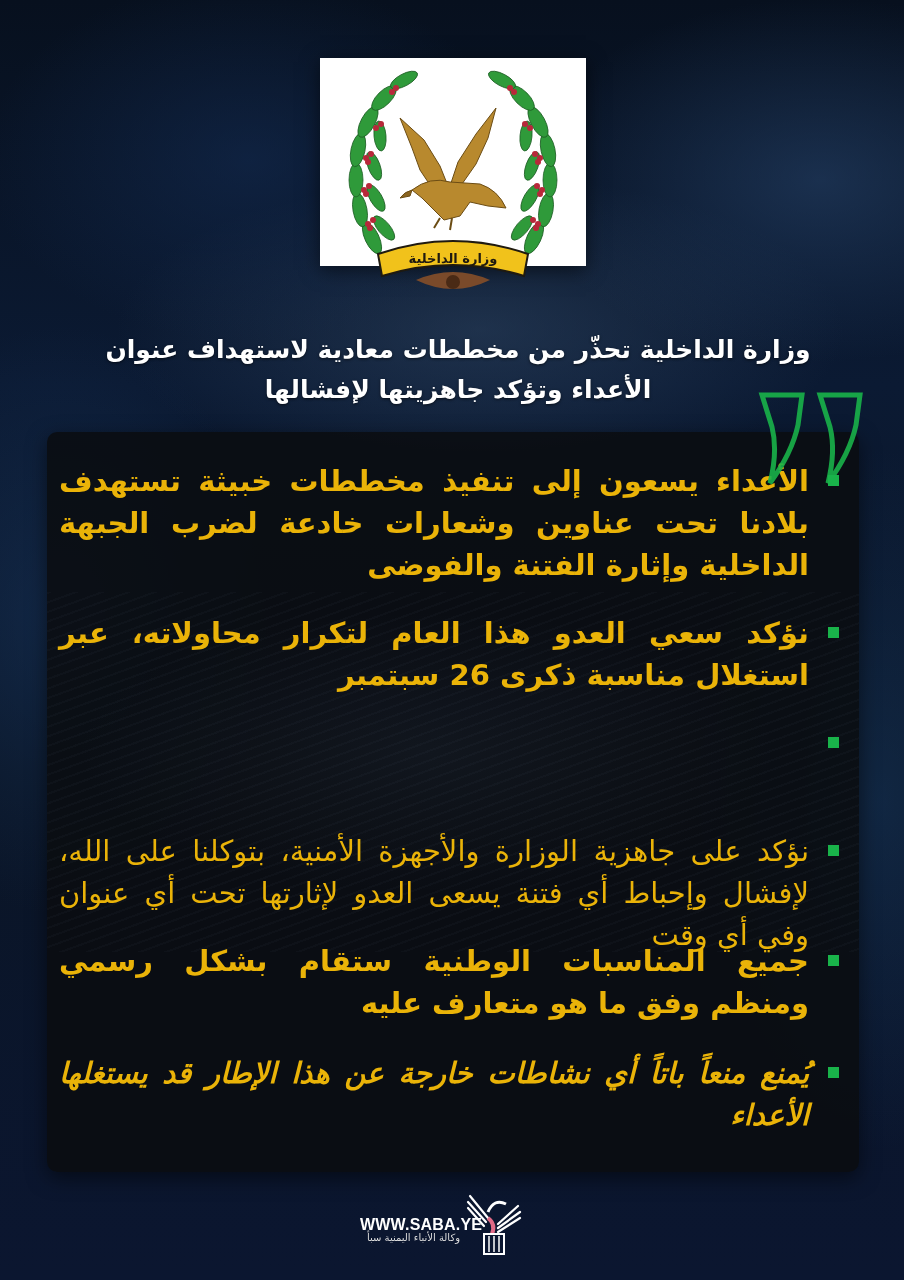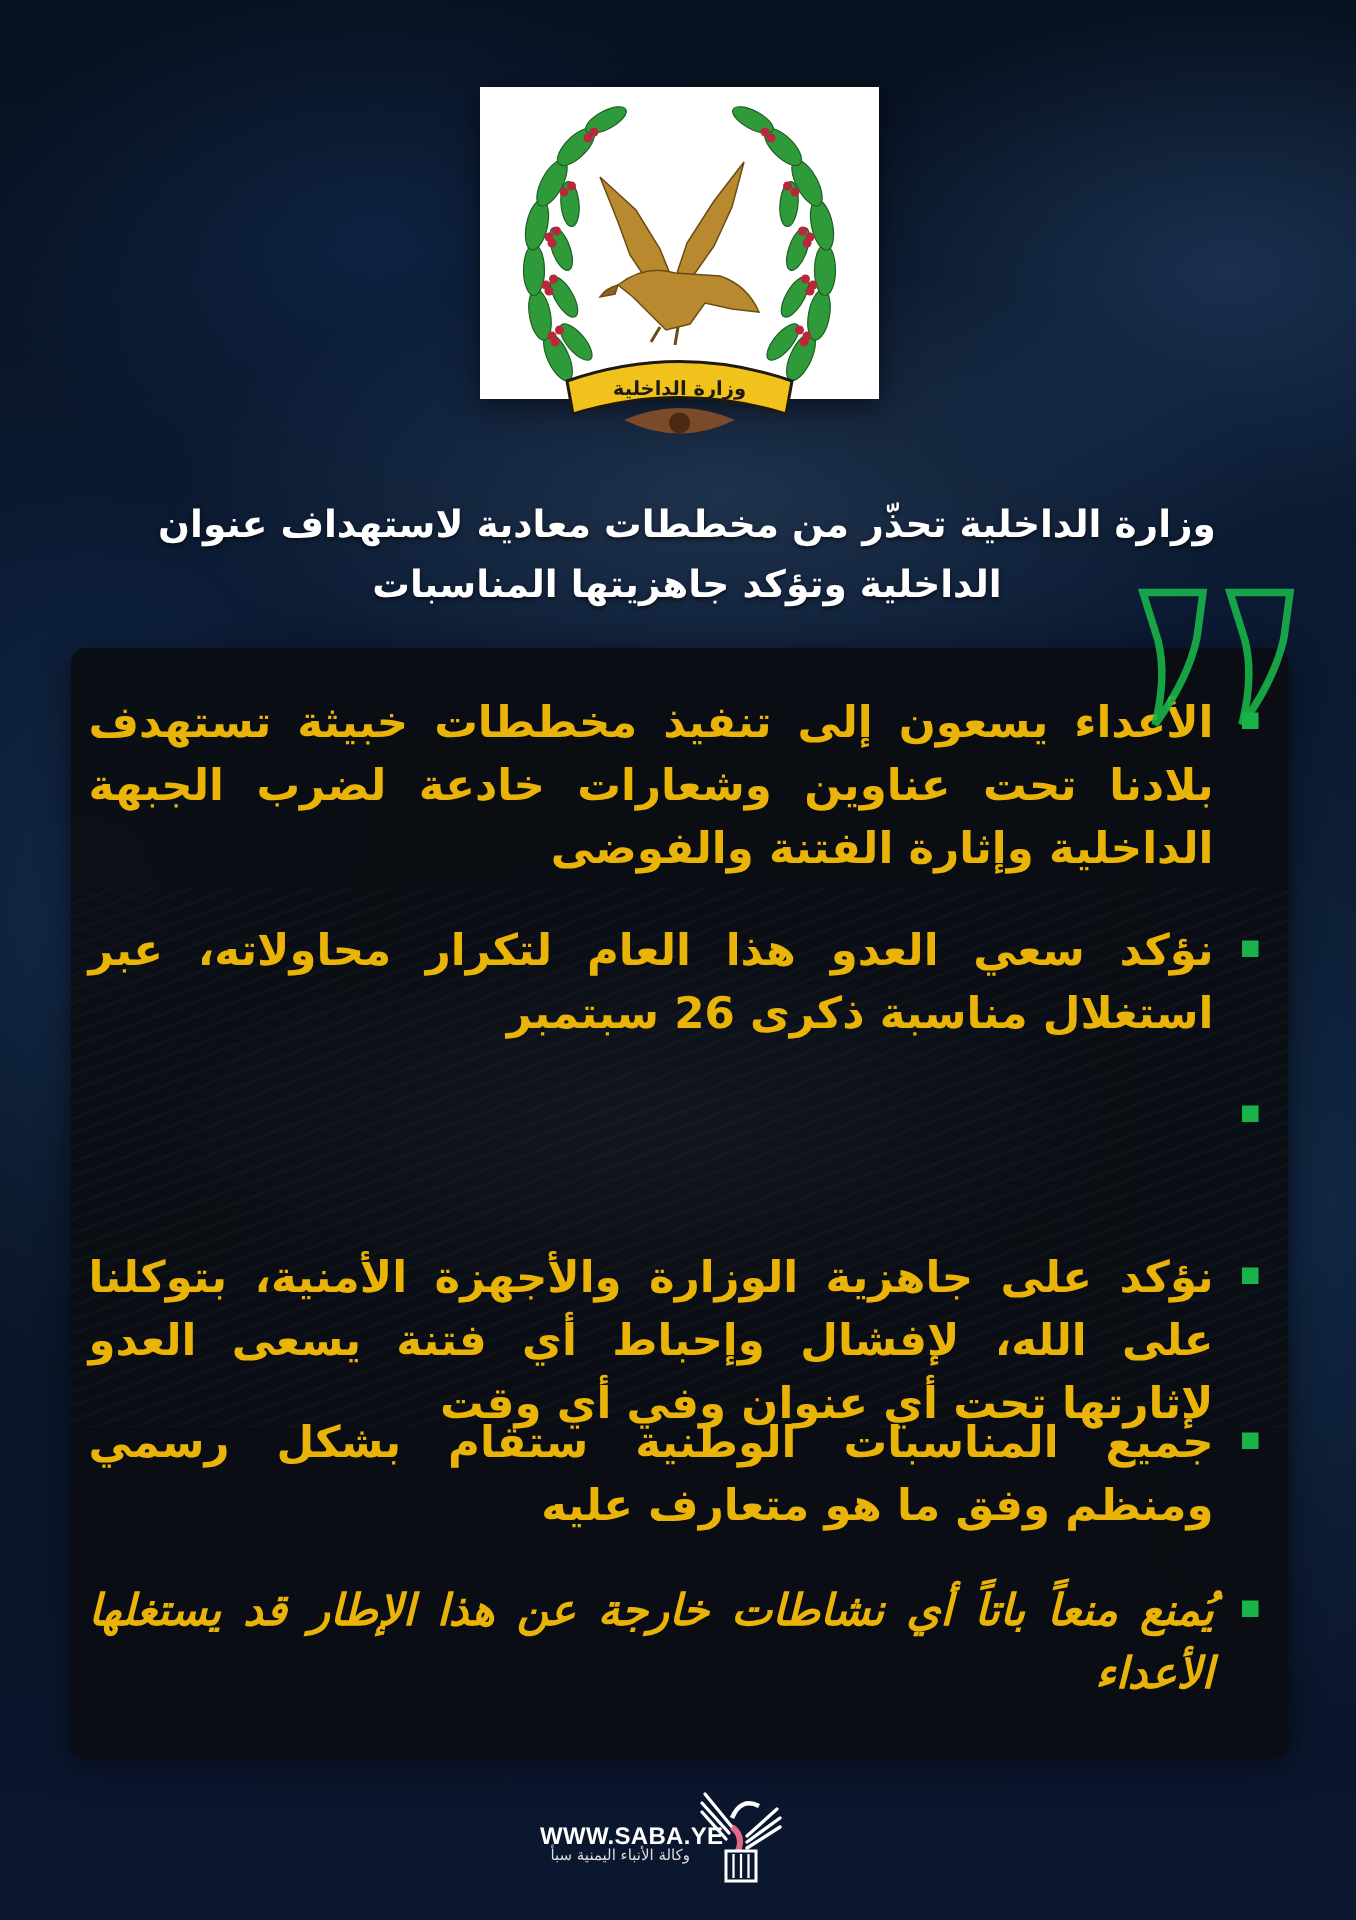--- a/index.html
+++ b/index.html
@@ -48,21 +48,21 @@
         repeating-linear-gradient(160deg, rgba(120,140,170,0.04) 0 2px, transparent 2px 9px),
         radial-gradient(ellipse 500px 200px at 380px 160px, rgba(70,90,120,0.12), transparent 70%);
       pointer-events: none;
     }
     .item {
       position: absolute; right: 20px; width: 780px;
       direction: rtl; text-align: justify; text-align-last: right;
       font-size: 29px; line-height: 42px; font-weight: bold; color: #eab308;
       padding-right: 30px;
     }
-    .item.light { font-weight: bold; }
+    .item.light { font-weight: normal; }
     .bullet {
       position: absolute; right: 0; top: 15px; width: 11px; height: 11px;
       background: #19b34a;
     }
     .footer {
       position: absolute; left: 360px; top: 1188px; width: 180px; height: 70px;
     }
     .footer .url {
       position: absolute; left: 0; top: 28px; width: 100px; text-align: right;
       font-family: "Liberation Sans", sans-serif; font-weight: bold; font-size: 16px;
@@ -149,21 +149,21 @@
     <path d="M 58 196 Q 133 170 208 196 L 204 218 Q 133 196 62 218 Z" fill="#f1c21b" stroke="#1f1a10" stroke-width="2"></path>
     <text x="133" y="205" text-anchor="middle" font-size="13" font-weight="bold" fill="#1f1a10" font-family="DejaVu Sans, sans-serif">وزارة الداخلية</text>
 
     <path d="M 96 222 Q 133 206 170 222 Q 133 240 96 222 Z" fill="#7a4a2a"></path>
     <circle cx="133" cy="224" r="7" fill="#4a2a15"></circle>
   </svg>
 </div>
 
 <div class="headline">
   <div>وزارة الداخلية تحذّر من مخططات معادية لاستهداف عنوان</div>
-  <div>الداخلية وتؤكد جاهزيتها المناسبات</div>
+  <div>الأعداء وتؤكد جاهزيتها لإفشالها</div>
 </div>
 
 <svg class="quote-mark" viewBox="0 0 115 115">
   <g fill="none" stroke="#19b34a" stroke-width="5" stroke-linejoin="miter" opacity="0.9">
     <path d="M 14 10 L 54 10 L 50 40 Q 44 68 22 98 Q 30 66 24 42 Z"></path>
     <path d="M 72 10 L 112 10 L 108 40 Q 102 68 80 98 Q 88 66 82 42 Z"></path>
   </g>
 </svg>
 
 <div class="panel">

